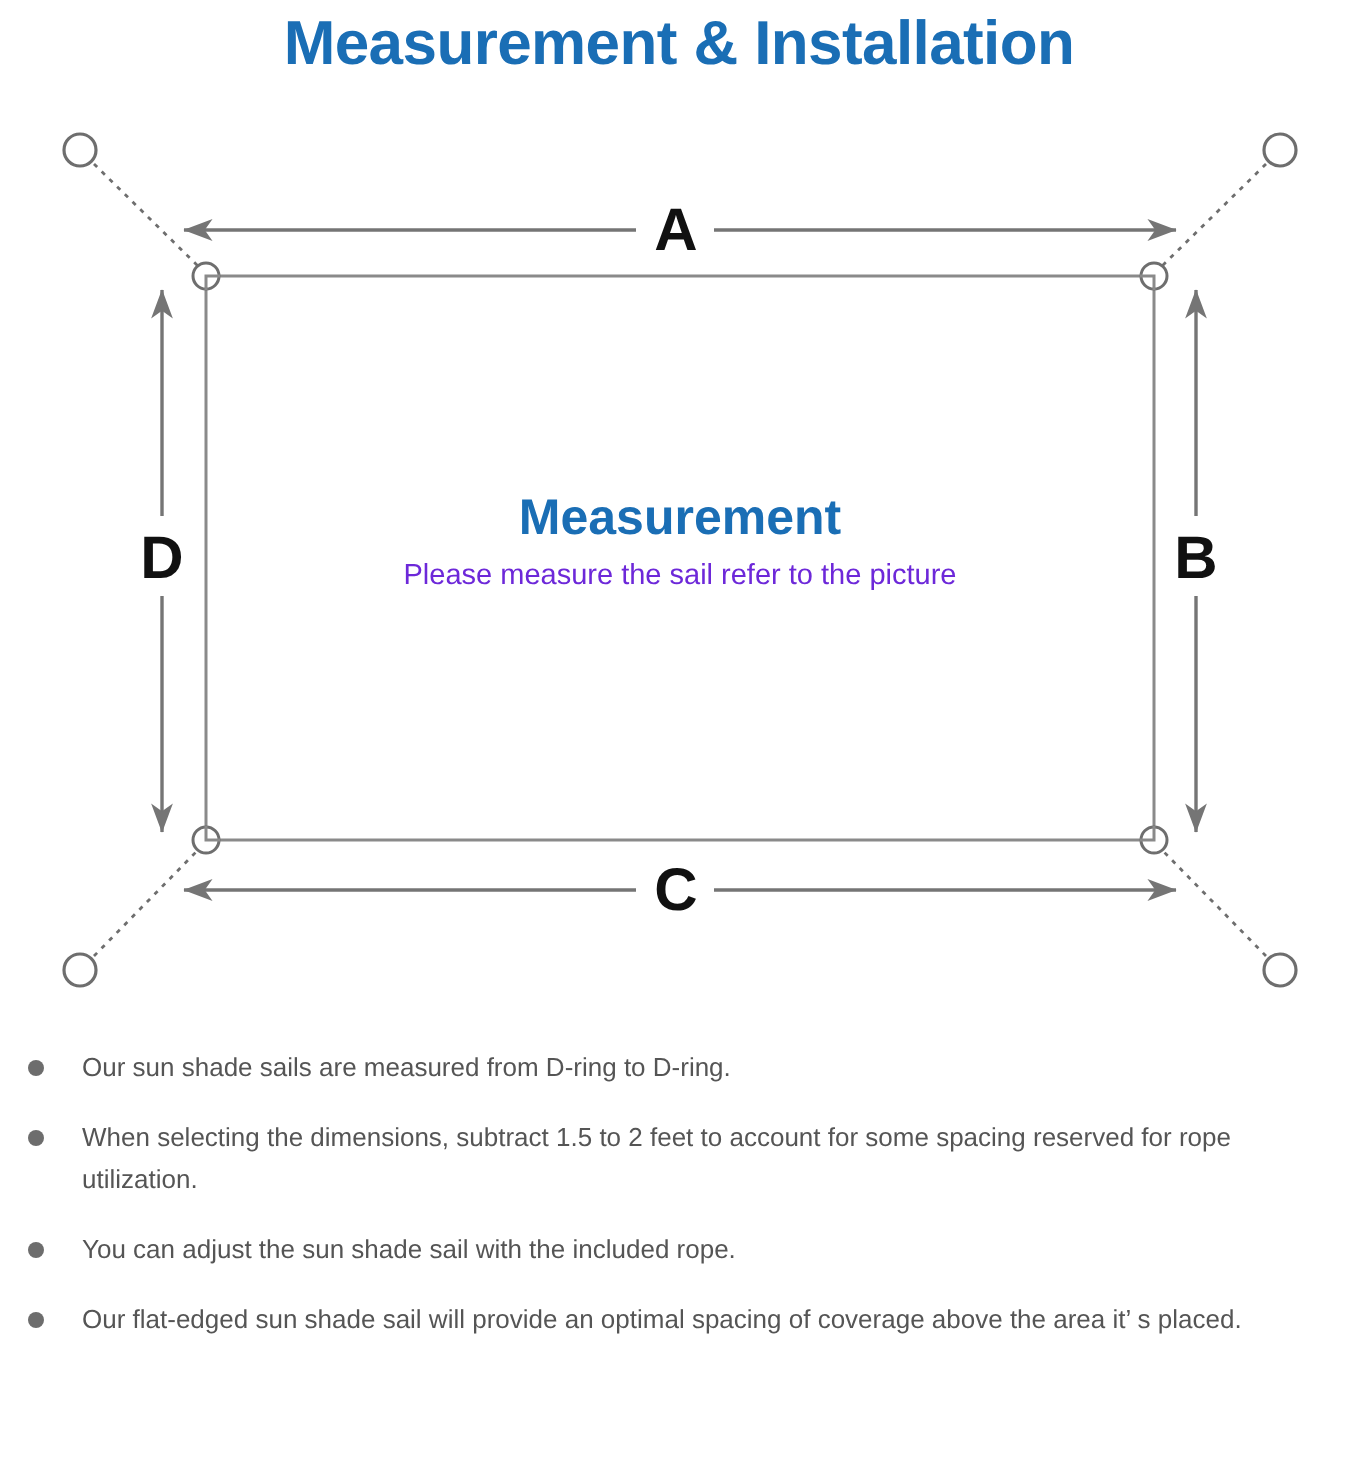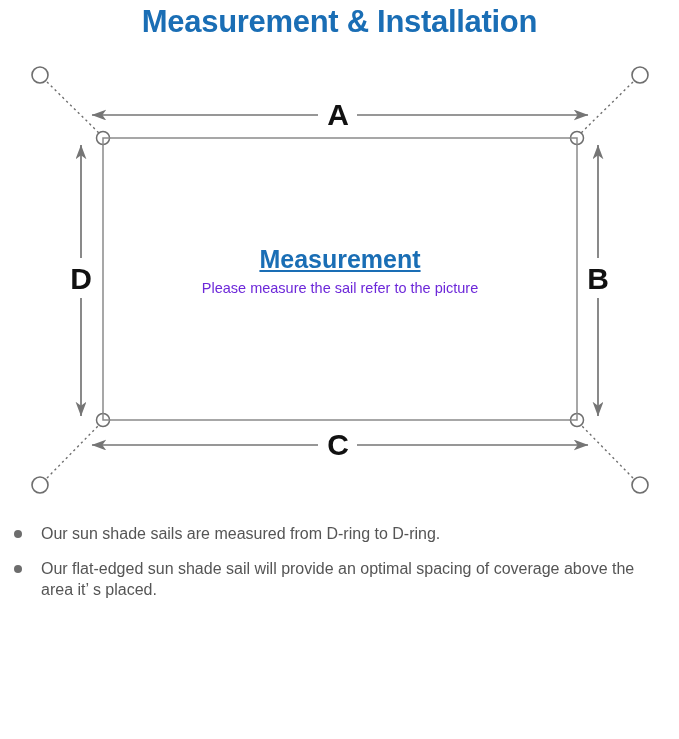--- a/index.html
+++ b/index.html
@@ -33,21 +33,20 @@
     left:102px;width:476px;
     text-align:center;
     pointer-events:none;
   }
   #measurement-heading{
     top:198px;
     font-size:25px;
     font-weight:bold;
     color:#1a6eb5;
     line-height:30px;
-    text-decoration:underline;
   }
   #measurement-sub{
     top:232px;
     font-size:14.5px;
     font-weight:normal;
     color:#6d28d9;
     line-height:20px;
   }
 
   #notes-list{
@@ -55,21 +54,21 @@
     left:0;top:523px;
     width:679px;
     margin:0;padding:0;
     list-style:none;
   }
   #notes-list li{
     position:relative;
     padding-left:31px;
     margin:0 14px 14px 10px;
     color:#555555;
-    font-size:16px;
+    font-size:13px;
     line-height:21px;
   }
   #notes-list li .bullet-dot{
     position:absolute;
     left:4px;top:7px;
     width:8px;height:8px;
     border-radius:50%;
     background:#6d6d6d;
     display:block;
   }
@@ -149,15 +148,23 @@
   <div class="center-text" id="measurement-sub">Please measure the sail refer to the picture</div>
 </div>
 
 <ul id="notes-list">
   <li>
     <span class="bullet-dot"></span>
     <span class="note-text">Our sun shade sails are measured from D-ring to D-ring.</span>
   </li>
   <li>
     <span class="bullet-dot"></span>
+    <span class="note-text">When selecting the dimensions, subtract 1.5 to 2 feet to account for some spacing reserved for rope utilization.</span>
+  </li>
+  <li>
+    <span class="bullet-dot"></span>
+    <span class="note-text">You can adjust the sun shade sail with the included rope.</span>
+  </li>
+  <li>
+    <span class="bullet-dot"></span>
     <span class="note-text">Our flat-edged sun shade sail will provide an optimal spacing of coverage above the area it’ s placed.</span>
   </li>
 </ul>
 
 </body></html>

